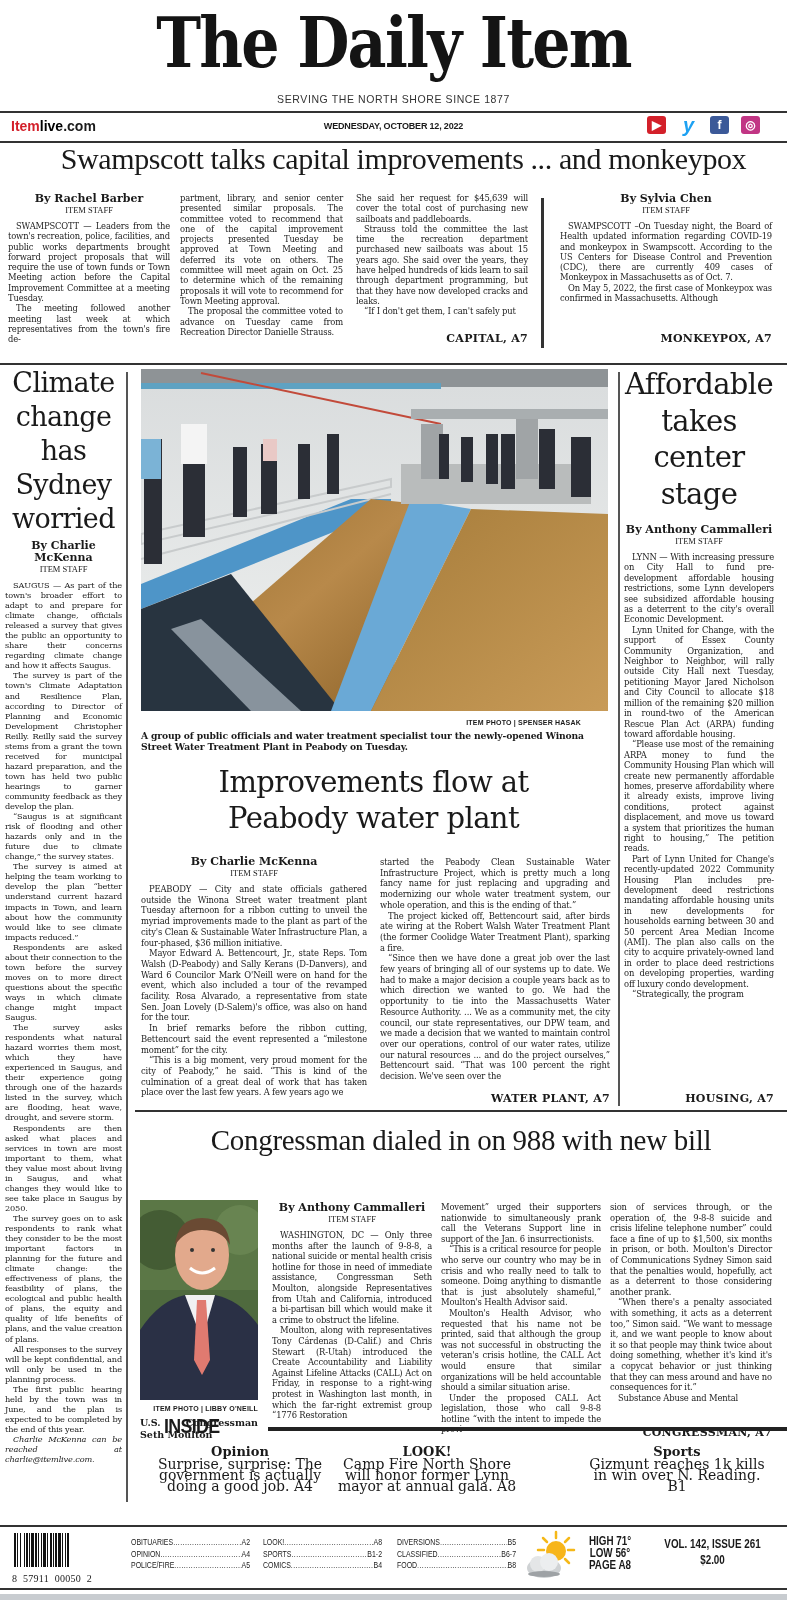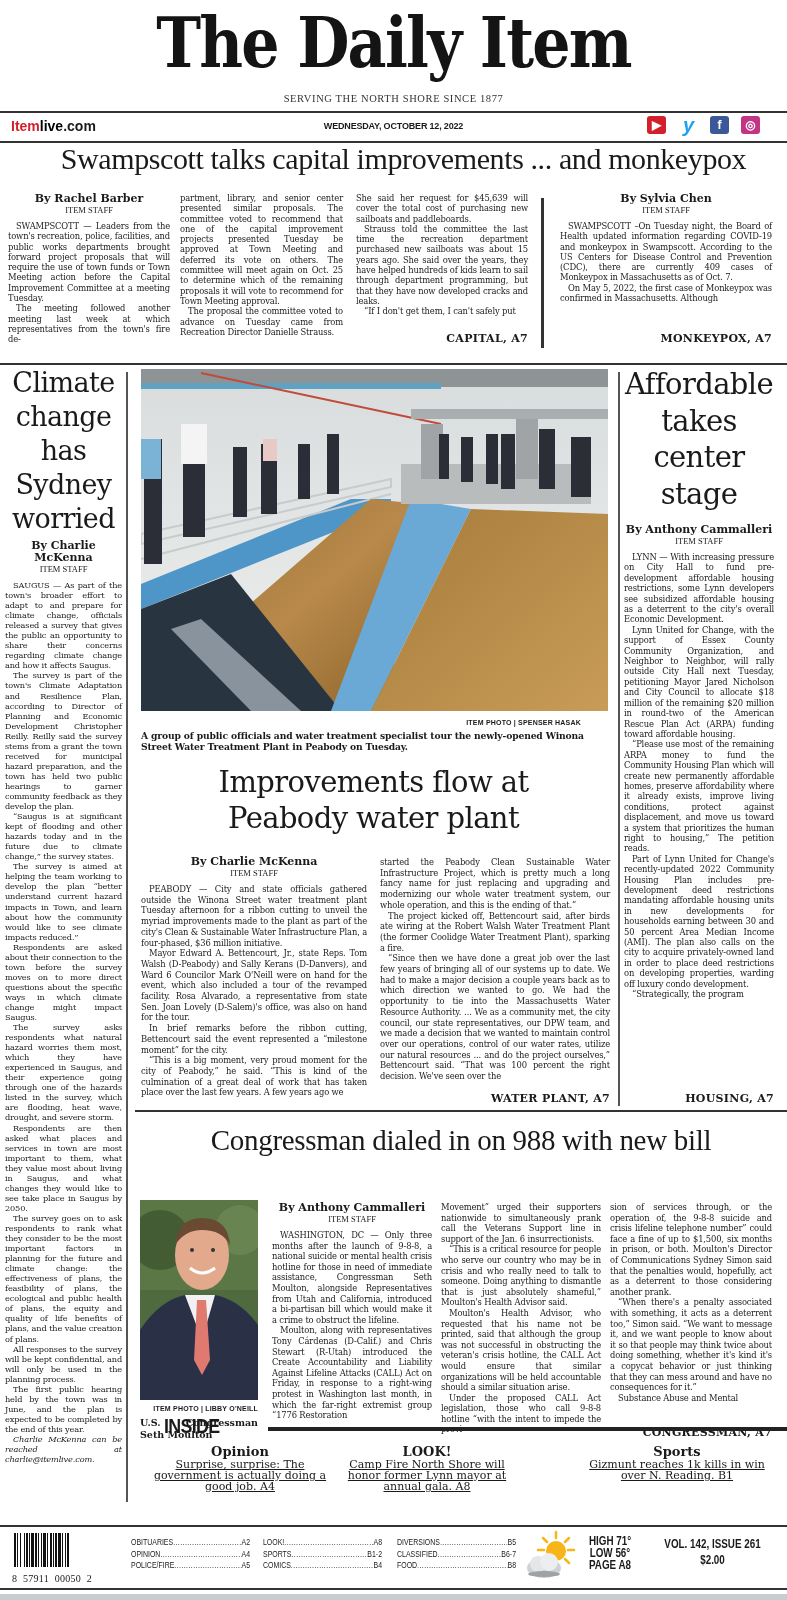--- a/index.html
+++ b/index.html
@@ -9,40 +9,40 @@
   .body-text { font-family: "DejaVu Serif", serif; font-size: 8.4px; line-height: 10.3px; text-align: justify; letter-spacing: -0.15px; color: #222; }
   .body-text p { text-indent: 8px; }
   .byline { font-family: "DejaVu Serif", serif; font-weight: bold; font-size: 11px; text-align: center; line-height: 12px; }
   .staff { font-family: "Liberation Serif", serif; font-size: 8.5px; text-align: center; line-height: 10px; text-transform: uppercase; margin-bottom: 6px; }
   .jump { font-family: "DejaVu Serif", serif; font-weight: bold; font-size: 11px; text-align: right; letter-spacing: 0.3px; }
   .hline { position: absolute; background: #333; }
   .vline { position: absolute; background: #555; }
 
   
   .mast-title { left: 0; top: 0; width: 787px; text-align: center; font-family: "DejaVu Serif", serif; font-weight: bold; font-size: 70px; line-height: 86px; letter-spacing: -2px; transform: scaleX(0.86); color: #141414; }
-  .tagline { left: 0; top: 93px; width: 787px; text-align: center; font-family: Liberation Serif, serif; font-size: 10.5px; letter-spacing: 0.6px; color: #333; }
+  .tagline { left: 0; top: 93px; width: 787px; text-align: center; font-family: Liberation Sans, sans-serif; font-size: 10.5px; letter-spacing: 0.6px; color: #333; }
   .site { left: 11px; top: 118px; font-family: "Liberation Sans", sans-serif; font-weight: bold; font-size: 14px; }
   .site .r { color: #d3202a; }
   .site .b { color: #000000; }
   .site .dotcom { color: #1a1a1a; }
   .date { left: 0; top: 120px; width: 787px; text-align: center; font-family: "Liberation Sans", sans-serif; font-weight: bold; font-size: 9.8px; letter-spacing: -0.2px; transform: scaleX(0.92); }
   .social { top: 116px; width: 19px; height: 18px; border-radius: 3px; display: flex; align-items: center; justify-content: center; color: #fff; font-family: "Liberation Sans", sans-serif; font-weight: bold; font-size: 12px; }
 
   .headline-top { left: 0; top: 140px; width: 787px; text-align: center; font-family: "Liberation Serif", serif; font-size: 30px; line-height: 38px; letter-spacing: -0.4px; color: #1a1a1a; padding-left: 20px; }
 
   .big-hed { font-family: "DejaVu Serif", serif; font-size: 27px; line-height: 34px; text-align: center; color: #1a1a1a; letter-spacing: -0.6px; }
 
   .photo { overflow: hidden; }
   .credit { font-family: "Liberation Sans", sans-serif; font-weight: bold; font-size: 7px; text-align: right; letter-spacing: 0.2px; }
   .cutline { font-family: "DejaVu Serif", serif; font-weight: bold; font-size: 9.2px; line-height: 11px; letter-spacing: -0.15px; }
 
   .inside-label { font-family: "Liberation Sans", sans-serif; font-weight: bold; font-size: 21px; letter-spacing: -0.8px; transform: scaleX(0.85); transform-origin: left; }
   .inside-col { text-align: center; }
   .inside-col h3 { font-family: "DejaVu Serif", serif; font-size: 13px; font-weight: bold; line-height: 15px; }
-  .inside-col div { font-family: "DejaVu Serif", serif; font-size: 11px; line-height: 11px; text-decoration: underline; }
+  .inside-col div { font-family: "DejaVu Serif", serif; font-size: 14px; line-height: 11px; }
 
   .idx { font-family: "Liberation Sans", sans-serif; font-size: 8.2px; line-height: 11.5px; transform: scaleX(0.85); transform-origin: left; }
   .idx-row { display: flex; width: 140px; }
   .idx-row .lab { white-space: nowrap; }
   .idx-row .dots { flex: 1; overflow: hidden; white-space: nowrap; letter-spacing: 0.5px; color: #333; }
   .idx-row .pg { white-space: nowrap; }
 
   .wx { font-family: "Liberation Sans", sans-serif; font-weight: bold; font-size: 12px; line-height: 12px; text-align: center; transform: scaleX(0.82); }
   .vol { font-family: "Liberation Sans", sans-serif; font-weight: bold; font-size: 12px; line-height: 16px; text-align: center; transform: scaleX(0.82); }
 </style>
@@ -98,21 +98,21 @@
       <div>change</div>
       <div>has</div>
       <div>Sydney</div>
       <div>worried</div>
     </div>
   <div class="byline" style="margin-top:4px;">By Charlie McKenna</div>
   <div class="staff">ITEM STAFF</div>
   <div class="body-text" id="climate-text" style="font-size:8.2px;line-height:10.05px;">
       <p>SAUGUS — As part of the town's broader effort to adapt to and prepare for climate change, officials released a survey that gives the public an opportunity to share their concerns regarding climate change and how it affects Saugus.</p>
       <p>The survey is part of the town's Climate Adaptation and Resilience Plan, according to Director of Planning and Economic Development Christopher Reilly. Reilly said the survey stems from a grant the town received for municipal hazard preparation, and the town has held two public hearings to garner community feedback as they develop the plan.</p>
-      <p>“Saugus is at significant kept of flooding and other hazards today and in the future due to climate change,” the survey states.</p>
+      <p>“Saugus is at significant risk of flooding and other hazards only and in the future due to climate change,” the survey states.</p>
       <p>The survey is aimed at helping the team working to develop the plan “better understand current hazard impacts in Town, and learn about how the community would like to see climate impacts reduced.”</p>
       <p>Respondents are asked about their connection to the town before the survey moves on to more direct questions about the specific ways in which climate change might impact Saugus.</p>
       <p>The survey asks respondents what natural hazard worries them most, which they have experienced in Saugus, and their experience going through one of the hazards listed in the survey, which are flooding, heat wave, drought, and severe storm.</p>
       <p>Respondents are then asked what places and services in town are most important to them, what they value most about living in Saugus, and what changes they would like to see take place in Saugus by 2050.</p>
       <p>The survey goes on to ask respondents to rank what they consider to be the most important factors in planning for the future and climate change: the effectiveness of plans, the feasibility of plans, the ecological and public health of plans, the equity and quality of life benefits of plans, and the value creation of plans.</p>
       <p>All responses to the survey will be kept confidential, and will only be used in the planning process.</p>
       <p>The first public hearing held by the town was in June, and the plan is expected to be completed by the end of this year.</p>
     </div>
   <div class="body-text" style="font-style:italic;font-size:8.2px;line-height:10px;text-indent:8px;">Charlie McKenna can be reached at charlie@itemlive.com.</div>
 </div>

